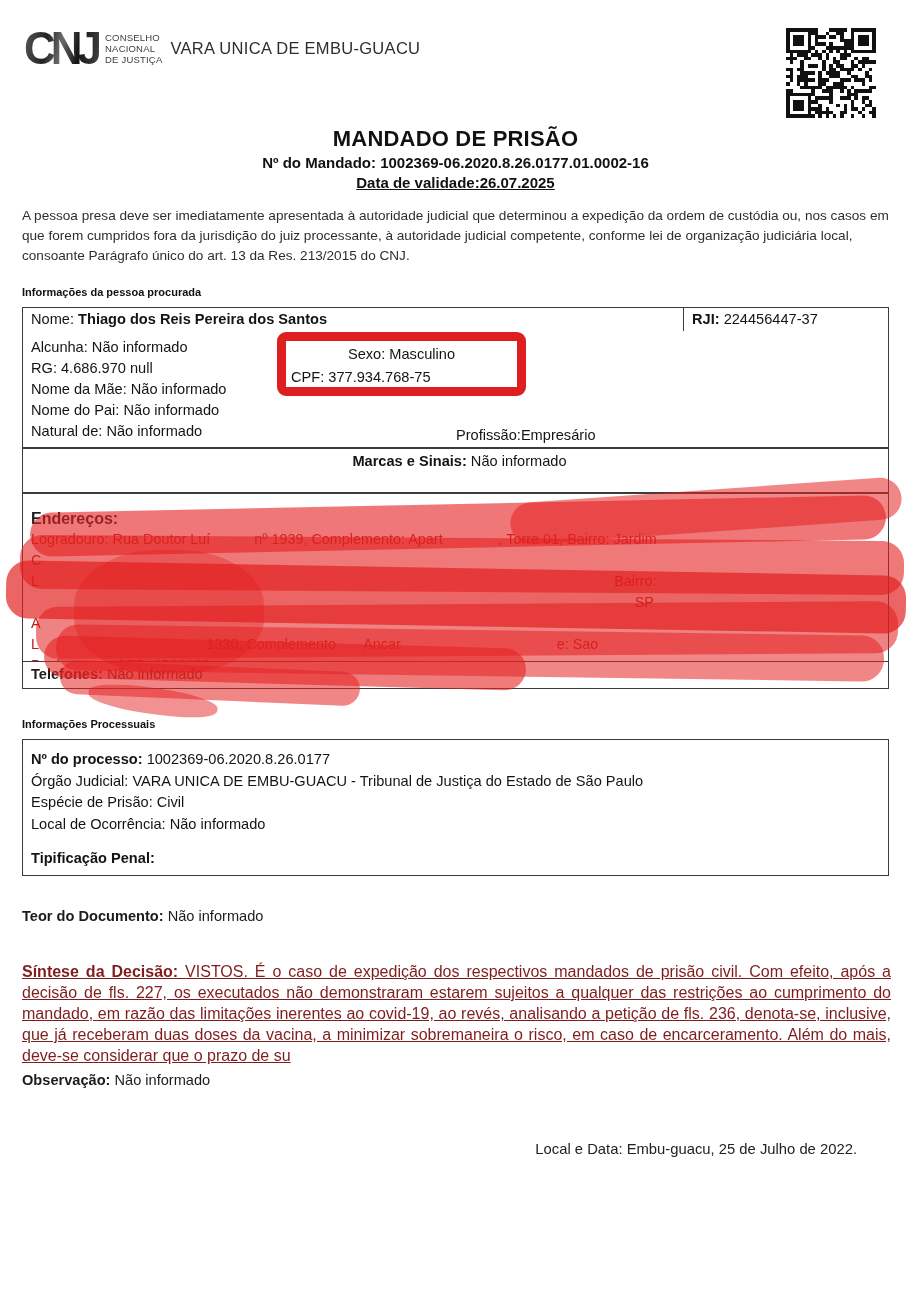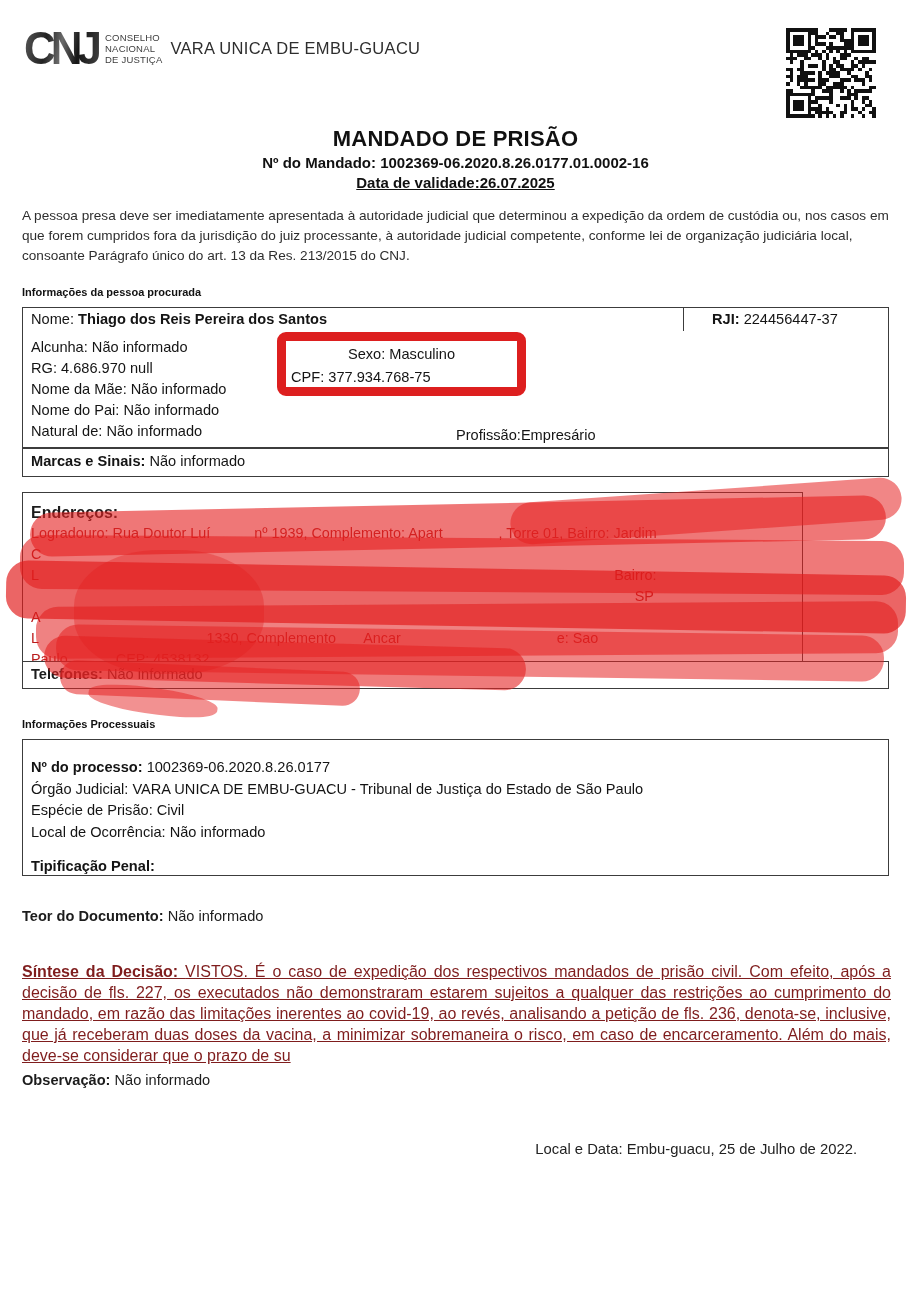--- a/index.html
+++ b/index.html
@@ -25,59 +25,59 @@
   .doc-title { position:absolute; top:126px; left:0; width:100%; text-align:center; font-size:22px; font-weight:bold; color:#111; letter-spacing:.2px;}
   .mandado-line { position:absolute; top:154px; left:0; width:100%; text-align:center; font-size:15px; font-weight:bold; color:#111; }
   .validade-line { position:absolute; top:174px; left:0; width:100%; text-align:center; font-size:15px; font-weight:bold; color:#111; text-decoration:underline; }
 
   .intro { position:absolute; top:206px; left:22px; width:869px; font-size:13.6px; line-height:20px; color:#2e2e2e; }
 
   
   .sec-title { position:absolute; left:22px; font-size:11px; font-weight:bold; color:#111; }
 
   
-  .bx { position:absolute; left:22px; width:867px; border:1px solid #3c3c3c; background:#fff; font-size:14.6px; color:#141414;gap:20px; }
+  .bx { position:absolute; left:22px; width:867px; border:1px solid #3c3c3c; background:#fff; font-size:14.6px; color:#141414; }
   .row-nome { top:307px; height:25px; display:flex; }
   .row-nome .cell-nome { flex:0 0 661px; padding:3px 0 0 8px; border-right:1px solid #3c3c3c; white-space:nowrap; overflow:hidden; }
   .row-nome .cell-rji { flex:1; padding:3px 0 0 8px; white-space:nowrap; }
   .b { font-weight:bold; }
 
   .box-personal { top:331px; height:117px; border-top:none; padding:6px 0 0 8px; }
   .box-personal .ln { height:21px; line-height:21px; white-space:nowrap; }
   .profissao { position:absolute; left:433px; top:96px; white-space:nowrap; }
   .red-box{
     position:absolute; left:254px; top:1px; width:249px; height:64px;
     border:9px solid #dd1f1f; border-radius:9px; background:transparent;
   }
   .red-box .sexo { text-align:center; height:22px; line-height:22px; margin-top:2px; }
   .red-box .cpf  { text-align:left; height:22px; line-height:24px; padding-left:5px; }
 
-  .box-marcas { top:448px; height:29px; padding:4px 0 0 8px; }
+  .box-marcas { top:448px; height:46px; padding:4px 0 0 8px;text-align:center; }
 
   .addr-region { position:absolute; top:492px; left:22px; width:867px; height:198px; }
-  .box-enderecos { position:absolute; top:0; left:0; width:781px; height:170px; border:1px solid #3c3c3c; padding:11px 0 0 8px; overflow:hidden; }
+  .box-enderecos { position:absolute; top:0; left:0; width:867px; height:170px; border:1px solid #3c3c3c; padding:17px 0 0 8px; overflow:hidden; }
   .box-telefones { position:absolute; top:170px; left:0; width:867px; height:28px; border:1px solid #3c3c3c; border-top:1px solid #3c3c3c; margin-top:-1px; padding:4px 0 0 8px; font-size:14.6px; }
   .addr-label { height:19px; line-height:18px; font-weight:bold; }
   .addr-ln { height:21px; line-height:21px; font-size:14.4px; color:#b91c1c; white-space:pre; overflow:hidden; }
 
   
   .stroke { position:absolute; border-radius:22px; z-index:5; pointer-events:none; }
   .s1 { left:8px;  top:12px;  width:856px; height:44px; background:rgba(229,35,35,.62); transform:rotate(-1.2deg); }
   .s2 { left:488px; top:-2px; width:392px; height:42px; background:rgba(229,35,35,.55); transform:rotate(-4deg); }
   .s3 { left:-2px; top:46px;  width:884px; height:54px; background:rgba(228,32,32,.6);  transform:rotate(.4deg); }
   .s4 { left:-16px; top:76px; width:900px; height:58px; background:rgba(226,28,28,.68); transform:rotate(1deg); }
   .s5 { left:14px; top:112px; width:862px; height:52px; background:rgba(226,28,28,.55); transform:rotate(-.4deg); }
   .s6 { left:34px; top:138px; width:828px; height:46px; background:rgba(229,35,35,.55); transform:rotate(.8deg); }
   .s7 { left:22px; top:150px; width:482px; height:42px; background:rgba(229,35,35,.6);  transform:rotate(1.6deg); }
   .s8 { left:38px; top:174px; width:300px; height:34px; background:rgba(229,35,35,.55); transform:rotate(2.5deg); }
   .s9 { left:52px; top:58px;  width:190px; height:124px; background:rgba(226,28,28,.35); border-radius:45%; }
   .s10{ left:66px; top:196px; width:130px; height:26px; background:rgba(229,35,35,.5);  transform:rotate(8deg); border-radius:45%; }
 
   
-  .box-proc { top:739px; height:137px; padding:17px 0 0 8px; }
+  .box-proc { top:739px; height:137px; padding:9px 0 0 8px; }
   .box-proc .ln { height:21.5px; line-height:21.5px; white-space:nowrap; }
   .box-proc .tipif { margin-top:13px; font-weight:bold; }
 
   .teor { position:absolute; top:908px; left:22px; font-size:14.6px; }
   .sintese { position:absolute; top:961px; left:22px; width:869px; font-size:16px; line-height:21px; text-align:justify; color:#7f1d1d;text-decoration:underline; }
   .observacao { position:absolute; top:1072px; left:22px; font-size:14.6px; }
   .footer-line { position:absolute; top:1141px; left:0; width:857px; text-align:right; font-size:14.8px; color:#222; }
 </style>
 </head>
 <body>

